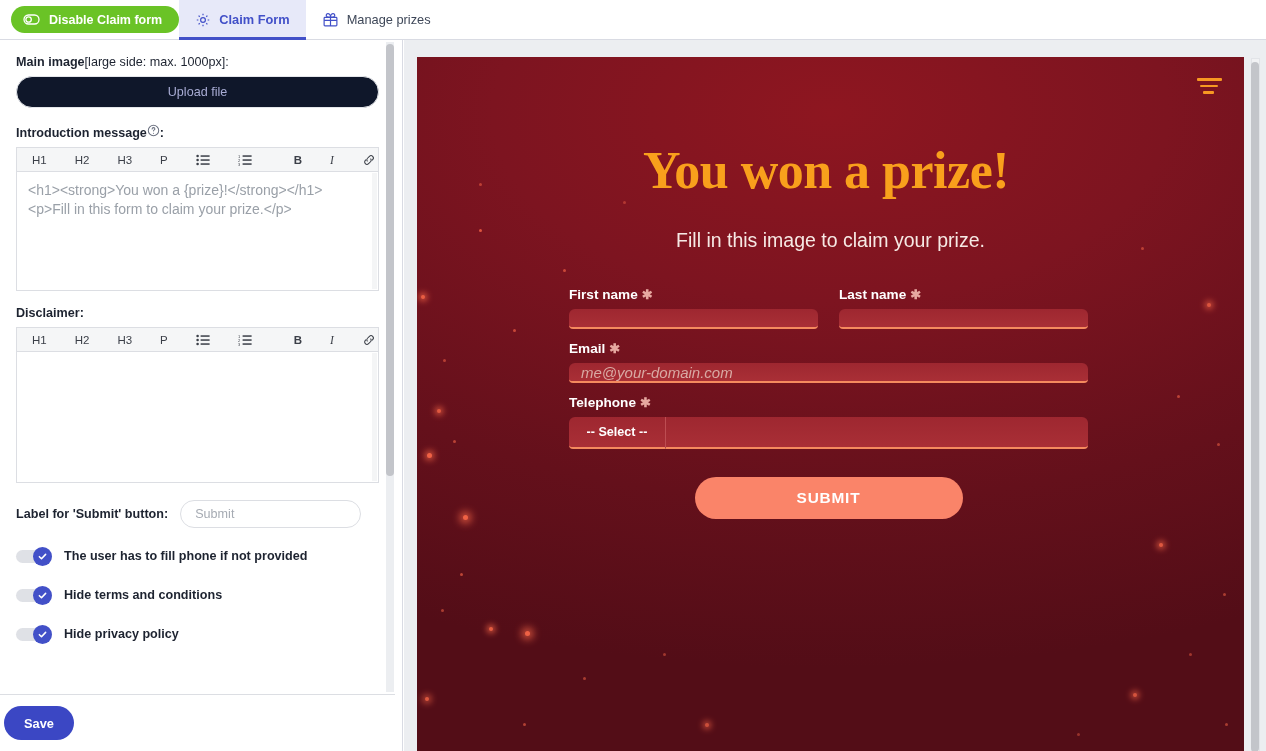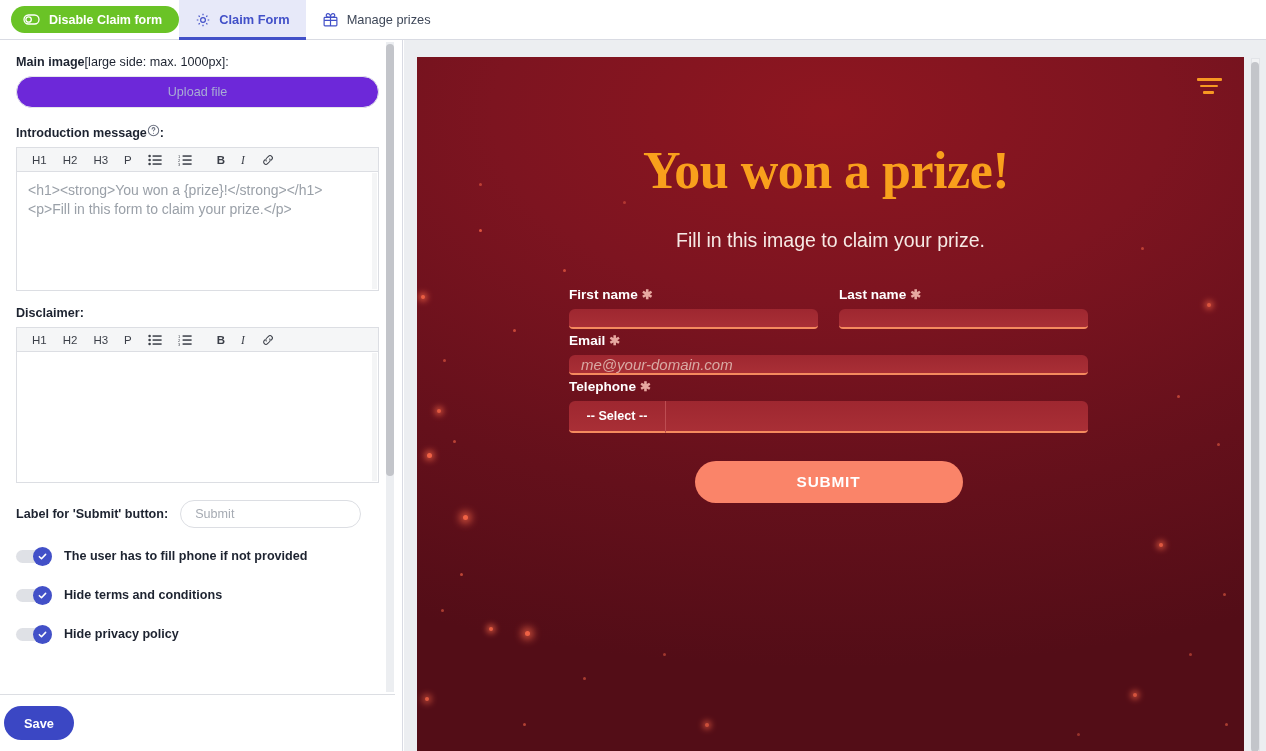--- a/index.html
+++ b/index.html
@@ -57,29 +57,29 @@
   }
   .field-label {
     font-size:12.6px; color:#1d2330; font-weight:bold;
     margin-bottom:7px; display:flex; align-items:baseline; 
   }
   .field-label .thin { font-weight:normal; }
   .help-icon { display:inline-block; vertical-align:-2px; }
 
   .upload-box {
     height:32px; border:1px solid #e4e6ea; border-radius:16px;
-    background:#6d28d9; display:flex; align-items:center;
+    background:#0f172a; display:flex; align-items:center;
     justify-content:center; color:#a8acd4; font-size:12.6px;
     cursor:pointer; margin-bottom:16px;
   }
 
   .editor { border:1px solid #dcdee3; background:#fff; margin-bottom:6px; }
   .ed-toolbar {
     height:24px; background:#f5f6f7; border-bottom:1px solid #dcdee3;
-    display:flex; align-items:center; padding:0 8px; gap:2px;
+    display:flex; align-items:center; padding:0 8px; gap:14px;
   }
   .tb-btn {
     font-size:11.5px; color:#3b3f48; padding:0 7px; cursor:pointer;
     font-family:"Liberation Sans", sans-serif; line-height:22px;
     display:flex; align-items:center; height:22px;
   }
   .tb-btn.b { font-weight:bold; }
   .tb-btn.i { font-style:italic; font-family:"Liberation Serif", serif; }
   .tb-sep { width:7px; }
   .ed-area {
@@ -163,21 +163,21 @@
     font-family:"Liberation Serif", serif; font-weight:bold;
     font-size:52px; color:#f9a01c; letter-spacing:-0.5px;
   }
   .subhead {
     position:absolute; left:0; right:0; top:172px; text-align:center;
     font-size:19.5px; color:#f6e9e4;
   }
 
   .pform { position:absolute; left:152px; top:230px; width:519px; }
   .prow { display:flex; gap:21px; }
-  .pfield { margin-bottom:4px; }
+  .pfield { margin-bottom:12px; }
   .pfield.half { width:249px; }
   .pfield.full { width:519px; }
   .plabel {
     font-size:13.6px; font-weight:bold; color:#fff; margin-bottom:7px;
     display:flex; align-items:baseline; gap:4px;
   }
   .plabel .req { color:#e6a8a0; font-size:13px; }
   .pinput {
     height:20px; border-radius:6px 6px 4px 4px;
     background:linear-gradient(180deg,#9e2730 0%,#a92f36 100%);

